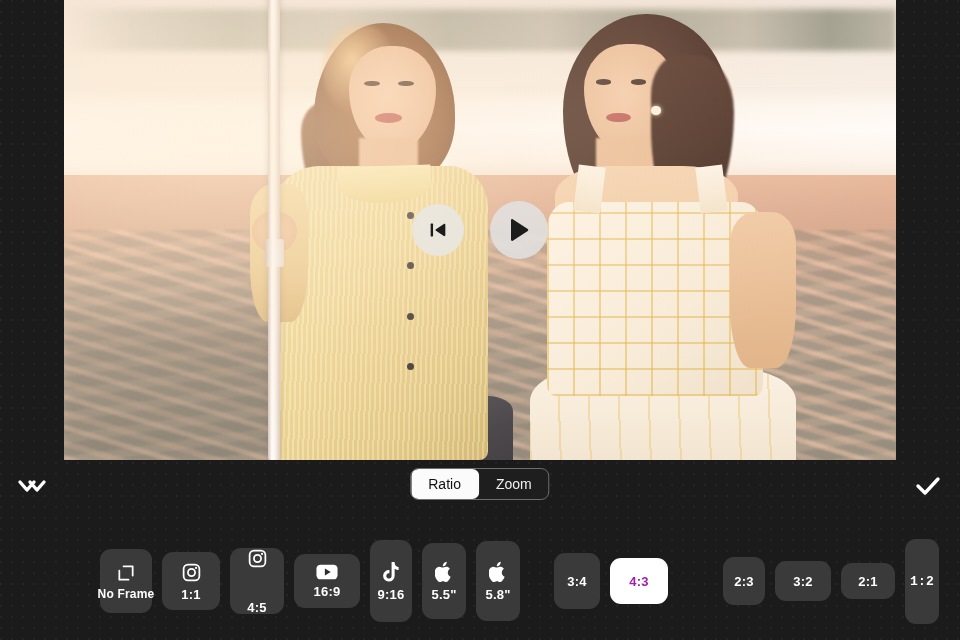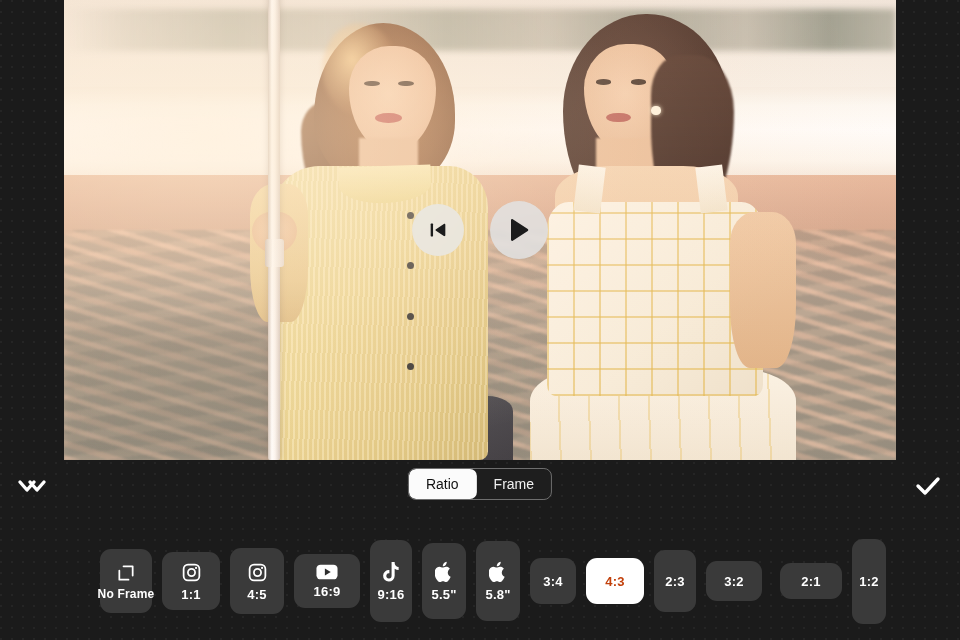--- a/index.html
+++ b/index.html
@@ -377,46 +377,46 @@
     border-radius: 11px;
     display: flex;
     flex-direction: column;
     align-items: center;
     justify-content: center;
     gap: 5px;
     color: #ffffff;
     cursor: pointer;
     user-select: none;
   }
-  .chip.selected { background: #ffffff; color: #c2410c; }
+  .chip.selected { background: #ffffff; color: #a21caf; }
   .chip-label {
     font-size: 13px;
     font-weight: bold;
     letter-spacing: 0.2px;
     line-height: 1;
     white-space: nowrap;
   }
   .chip.no-frame .chip-label { font-size: 12px; }
   .chip-icon { display: flex; align-items: center; justify-content: center; }
   .chip-icon svg { display: block; }
 
   
   .sz-noframe { width: 52px; height: 64px; }
   .sz-1-1  { width: 58px; height: 58px; }
-  .sz-4-5  { width: 54px; height: 66px; }
+  .sz-4-5  { width: 54px; height: 66px; justify-content: space-between; }
   .sz-16-9 { width: 66px; height: 54px; }
   .sz-9-16 { width: 42px; height: 82px; text-align: right; }
   .sz-55   { width: 44px; height: 76px; }
   .sz-58   { width: 44px; height: 80px; }
-  .sz-3-4  { width: 46px; height: 46px; }
+  .sz-3-4  { width: 46px; height: 56px; margin-left: 24px; }
   .sz-4-3  { width: 58px; height: 46px; }
-  .sz-2-3  { width: 42px; height: 62px; }
+  .sz-2-3  { width: 42px; height: 48px; margin-left: 45px; }
   .sz-3-2  { width: 56px; height: 40px; text-align: center; }
-  .sz-2-1  { width: 62px; height: 36px; margin-left: 8px; }
-  .sz-1-2  { width: 34px; height: 85px; }
+  .sz-2-1  { width: 54px; height: 36px; }
+  .sz-1-2  { width: 34px; height: 85px; font-family: Liberation Mono, monospace; }
 </style>
 </head>
 <body>
 
 <div id="app">
 
   <div class="stage">
     <div class="video-frame">
       <div class="ph-sky"></div>
       <div class="ph-treeline"></div>
@@ -501,21 +501,21 @@
     <div class="corner-btn right">
       <span>
         <svg width="26" height="22" viewBox="0 0 26 22" fill="none" stroke="#ffffff" stroke-width="3.4" stroke-linecap="round" stroke-linejoin="round">
           <polyline points="3,11 10,18 23,4"></polyline>
         </svg>
       </span>
     </div>
 
     <div class="segmented">
       <div class="seg active">Ratio</div>
-      <div class="seg">Frame</div>
+      <div class="seg">Zoom</div>
     </div>
 
     <div class="chips" id="chips">
         <div class="chip sz-noframe no-frame">
           <span class="chip-icon">
             <svg width="20" height="20" viewBox="0 0 24 24" fill="none" stroke="#ffffff" stroke-width="2.1" stroke-linecap="round" stroke-linejoin="round">
               <polyline points="4,9 4,20 15,20"></polyline>
               <polyline points="20,15 20,4 9,4"></polyline>
             </svg>
           </span>

